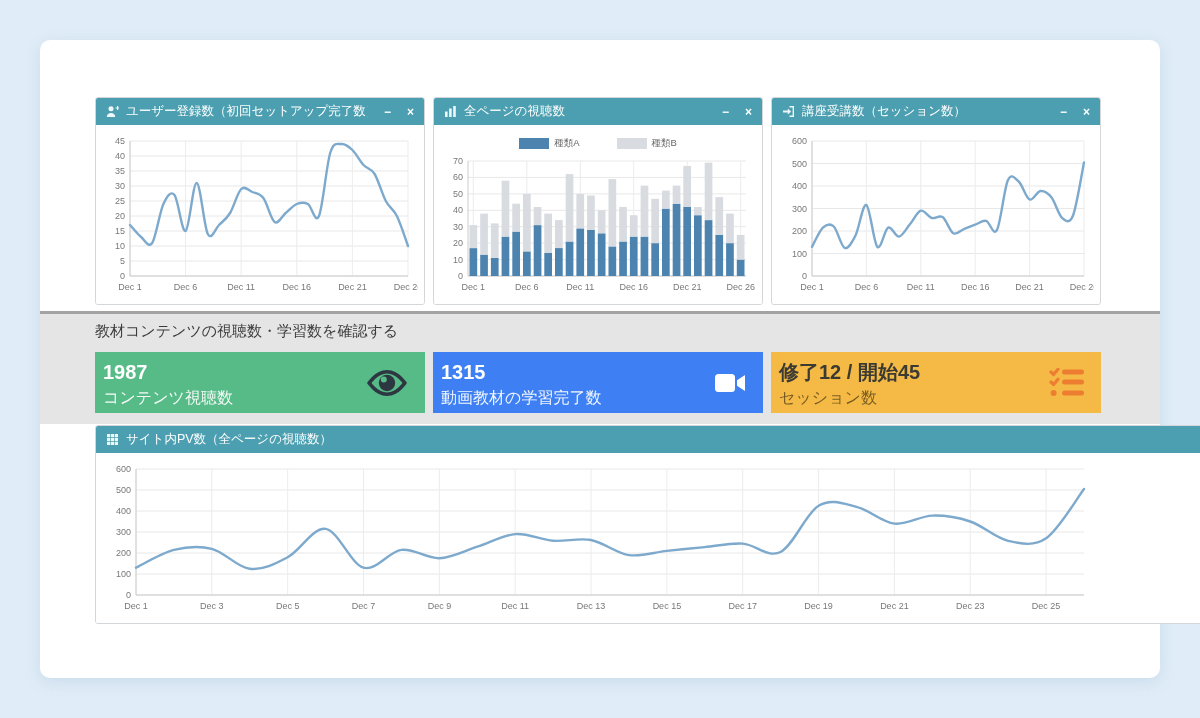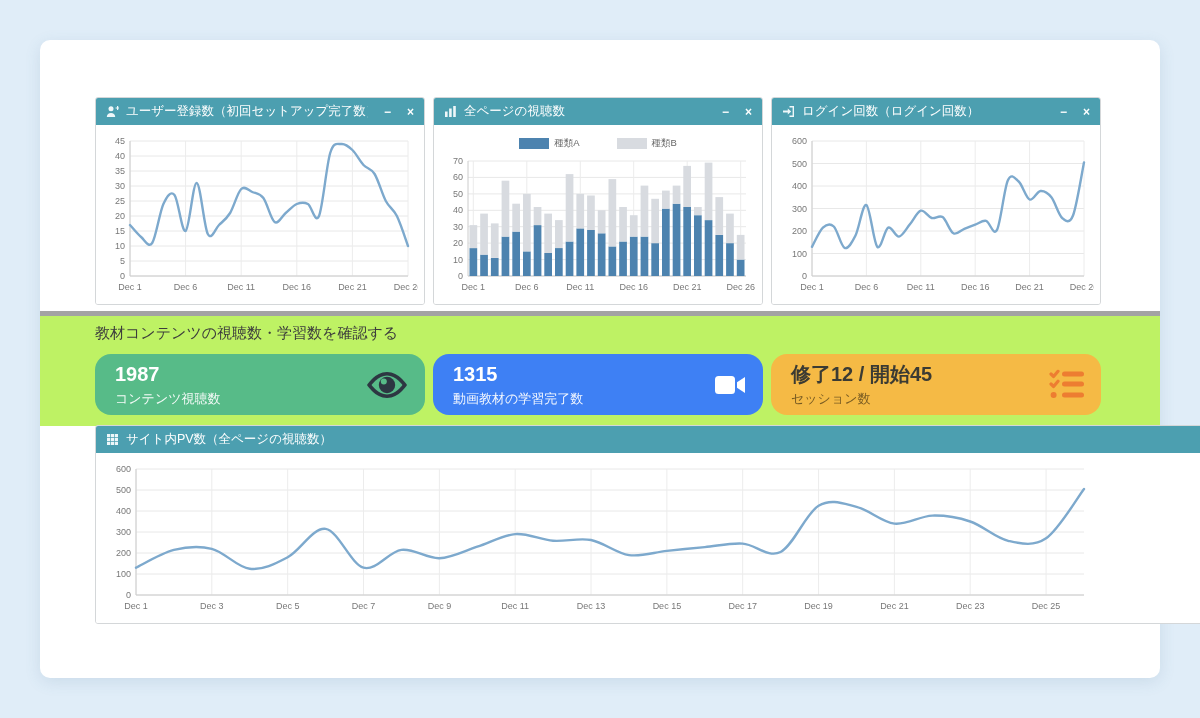--- a/index.html
+++ b/index.html
@@ -17,31 +17,31 @@
   .ph-title{flex:1;white-space:nowrap;overflow:hidden}
   .ph-ctrl{font-size:12px;font-weight:bold;margin-left:9px;cursor:pointer;line-height:1}
   .panel-body{padding:8px;background:#fff}
   .chart{width:314px;height:163px;position:relative}
   .chart-short{height:143px}
   .chart-wide{width:990px;height:154px}
   .legend{display:flex;justify-content:center;gap:37px;height:20px;align-items:center;
           font-size:9.5px;color:#666}
   .legend i{display:inline-block;width:30px;height:11px;margin-right:5px;vertical-align:middle;background:#ccc}
   .legend-item{cursor:pointer;display:inline-flex;align-items:center}
-  .mid-band{position:absolute;left:0;top:271px;width:100%;height:110px;background:#bef264;
-            border-top:5px solid #a3a3a3}
+  .mid-band{position:absolute;left:0;top:271px;width:100%;height:110px;background:#e5e5e5;
+            border-top:3px solid #a3a3a3}
   .section-heading{position:absolute;left:55px;top:8px;font-size:15px;color:#3c3c3c}
   .cards-row{position:absolute;left:55px;top:38px;display:flex;gap:8px}
-  .stat-card{width:330px;height:61px;border-radius:16px;position:relative;padding:8px 20px;
+  .stat-card{width:330px;height:61px;border-radius:0;position:relative;padding:8px 8px;
              box-sizing:border-box;color:#fff}
   .card-green{background:#57bb88}
   .card-blue{background:#3e80f4}
   .card-yellow{background:#f5ba45;color:#3b3b33}
   .stat-value{font-size:20px;font-weight:bold;line-height:1.25;white-space:nowrap}
-  .stat-label{font-size:13px;margin-top:3px;opacity:.93}
+  .stat-label{font-size:16px;margin-top:3px;opacity:.93}
   .card-yellow .stat-label{color:rgba(0,0,0,.52);opacity:1}
   .stat-icon{position:absolute;right:16px;top:50%;transform:translateY(-50%);display:inline-flex}
   .bottom-panel{position:absolute;left:55px;top:385px}
   .chart svg{position:absolute;left:0;top:0}
   .chart svg text{font-family:"Liberation Sans","DejaVu Sans",sans-serif}
 </style>
 </head>
 <body>
 
 <div class="page">
@@ -219,21 +219,21 @@
       </div>
 
       <div class="panel">
         <div class="panel-header">
           <span class="ph-icon">
             <svg viewBox="0 0 13 13">
                 <path d="M7.5 1H12v11H7.5v-1.4h3.1V2.4H7.5z"></path>
                 <path d="M5.8 3.6l3.4 2.9-3.4 2.9V7.5H1v-2h4.8z"></path>
               </svg>
           </span>
-          <span class="ph-title">ログイン回数（ログイン回数）</span>
+          <span class="ph-title">講座受講数（セッション数）</span>
           <span class="ph-ctrl">−</span>
           <span class="ph-ctrl">×</span>
         </div>
         <div class="panel-body">
           <div class="chart">
               <svg width="314" height="163">
                 <line x1="32" x2="304" y1="143" y2="143" stroke="#e8e8e8"></line>
                 <text x="27" y="146" text-anchor="end" fill="#787878" font-size="9">0</text>
                 <line x1="32" x2="304" y1="120.5" y2="120.5" stroke="#e8e8e8"></line>
                 <text x="27" y="123.5" text-anchor="end" fill="#787878" font-size="9">100</text>

